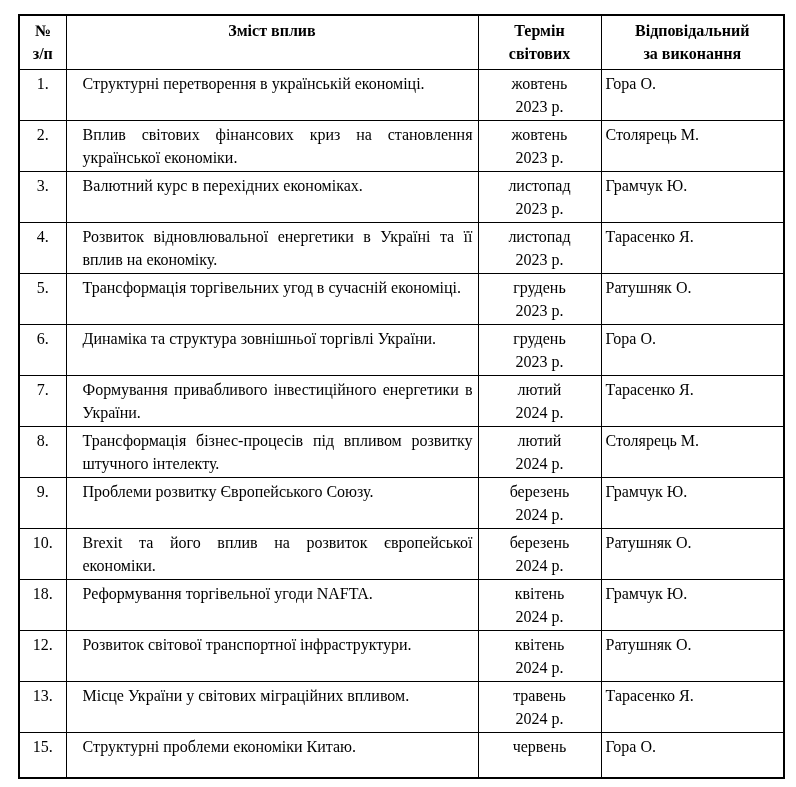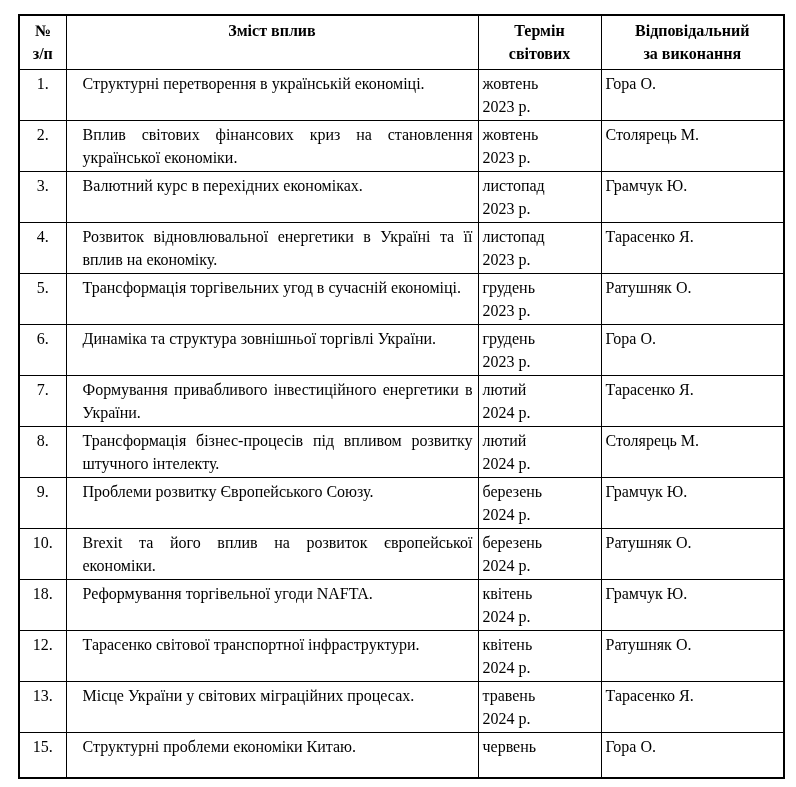--- a/index.html
+++ b/index.html
@@ -41,21 +41,21 @@
     padding-top: 3px;
   }
   thead th .hline { display: block; }
   tbody td { height: 46px; }
   td.cell-num { text-align: center; }
   td.cell-content {
     text-align: justify;
     padding-left: 16px;
     padding-right: 5px;
   }
-  td.cell-term { text-align: left; margin-top: 7px; }
+  td.cell-term { text-align: center; margin-top: 7px; }
   td.cell-term .tline { display: block; }
   td.cell-resp { text-align: left; }
 </style>
 </head>
 <body>
 
 <div class="page">
   <table class="work-plan">
     <colgroup>
       <col style="width:47px">
@@ -175,30 +175,30 @@
           <td class="cell-num">18.</td>
           <td class="cell-content">Реформування торгівельної угоди NAFTA.</td>
           <td class="cell-term">
             <span class="tline">квітень</span>
             <span class="tline">2024 р.</span>
           </td>
           <td class="cell-resp">Грамчук Ю.</td>
         </tr>
         <tr>
           <td class="cell-num">12.</td>
-          <td class="cell-content">Тарасенко світової транспортної інфраструктури.</td>
+          <td class="cell-content">Розвиток світової транспортної інфраструктури.</td>
           <td class="cell-term">
             <span class="tline">квітень</span>
             <span class="tline">2024 р.</span>
           </td>
           <td class="cell-resp">Ратушняк О.</td>
         </tr>
         <tr>
           <td class="cell-num">13.</td>
-          <td class="cell-content">Місце України у світових міграційних процесах.</td>
+          <td class="cell-content">Місце України у світових міграційних впливом.</td>
           <td class="cell-term">
             <span class="tline">травень</span>
             <span class="tline">2024 р.</span>
           </td>
           <td class="cell-resp">Тарасенко Я.</td>
         </tr>
         <tr>
           <td class="cell-num">15.</td>
           <td class="cell-content">Структурні проблеми економіки Китаю.</td>
           <td class="cell-term">

